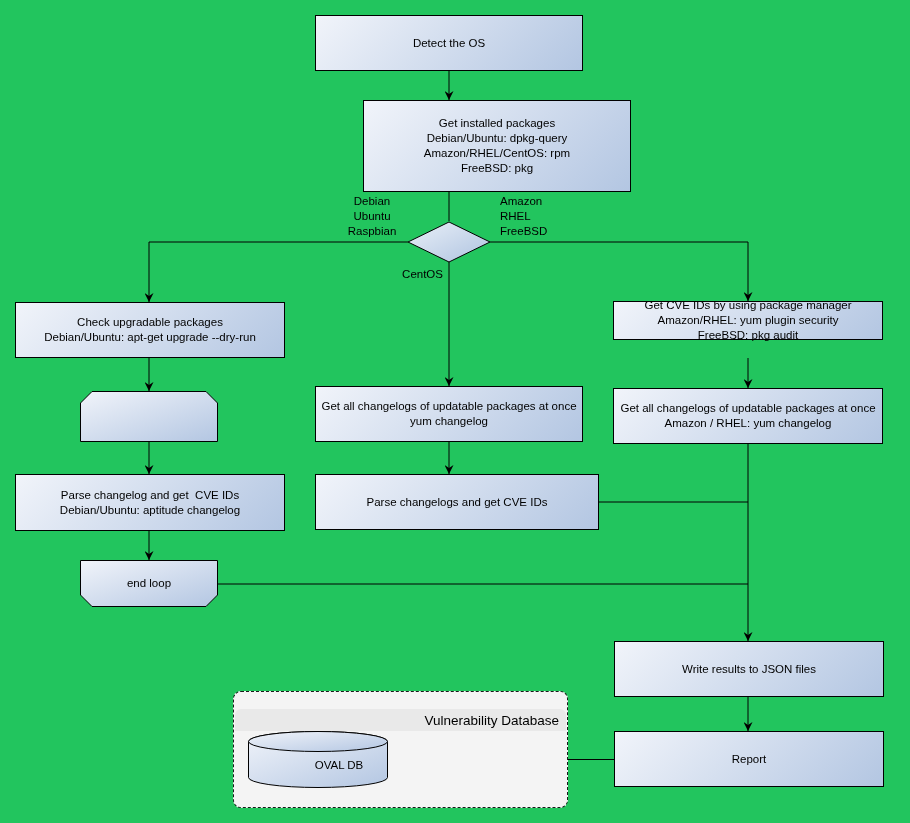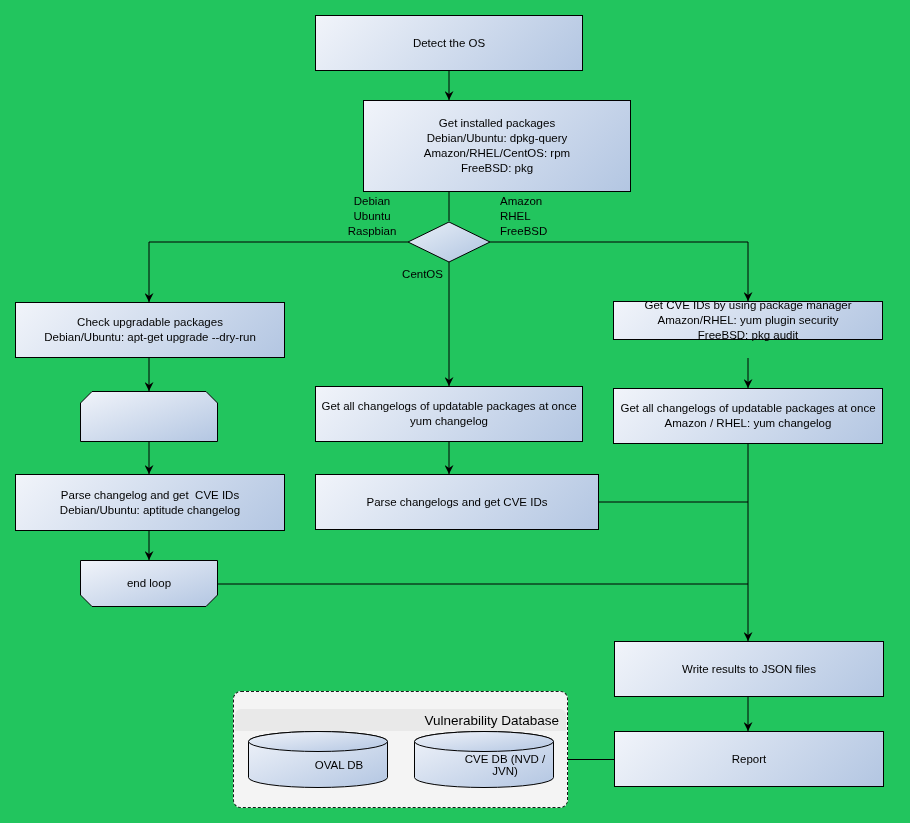--- a/index.html
+++ b/index.html
@@ -155,27 +155,14 @@
           <stop offset="0" stop-color="#f1f4fa"></stop>
           <stop offset="1" stop-color="#b3c6e2"></stop>
         </linearGradient>
       </defs>
       <path d="M0.5,10.5 A69.5,10 0 0 1 139.5,10.5 V46.5 A69.5,10 0 0 1 0.5,46.5 Z" fill="url(#g3)" stroke="#000" stroke-width="1"></path>
       <ellipse cx="70" cy="10.5" rx="69.5" ry="10" fill="url(#g3)" stroke="#000" stroke-width="1"></ellipse>
     </svg>
     <span class="label">OVAL DB</span>
   </div>
 
-  <div class="cylinder" style="left:414px;top:731px;width:140px;height:57px;">
-    <svg width="140" height="57" viewBox="0 0 140 57">
-      <defs>
-        <linearGradient id="g4" x1="0" y1="0" x2="1" y2="1">
-          <stop offset="0" stop-color="#f1f4fa"></stop>
-          <stop offset="1" stop-color="#b3c6e2"></stop>
-        </linearGradient>
-      </defs>
-      <path d="M0.5,10.5 A69.5,10 0 0 1 139.5,10.5 V46.5 A69.5,10 0 0 1 0.5,46.5 Z" fill="url(#g4)" stroke="#000" stroke-width="1"></path>
-      <ellipse cx="70" cy="10.5" rx="69.5" ry="10" fill="url(#g4)" stroke="#000" stroke-width="1"></ellipse>
-    </svg>
-    <span class="label">CVE DB (NVD / JVN)</span>
-  </div>
 
 </div>
 
 </body></html>

